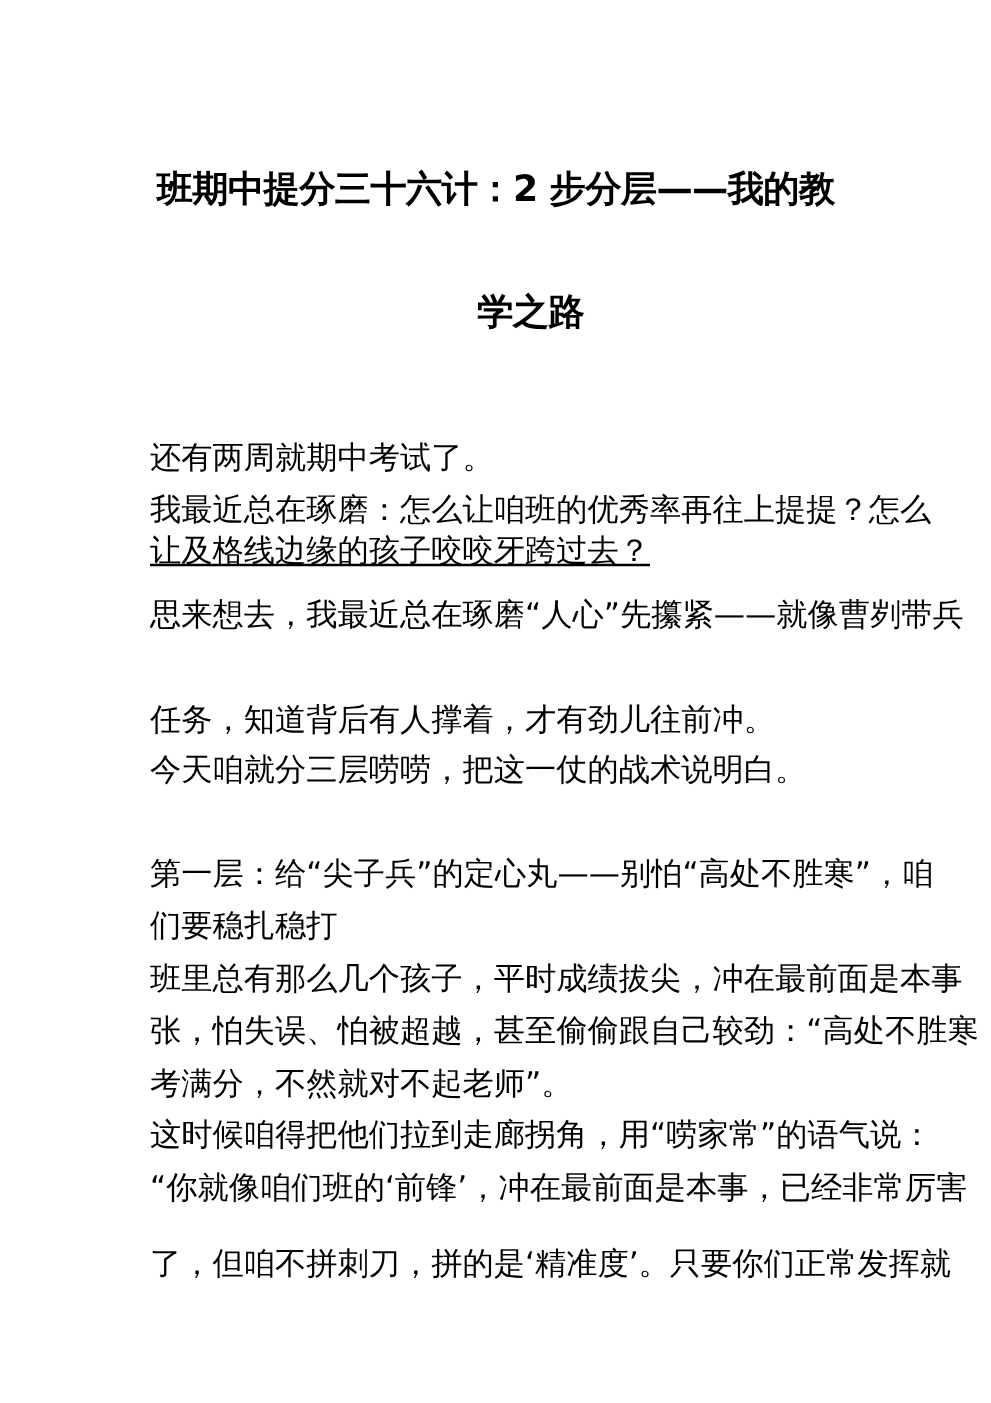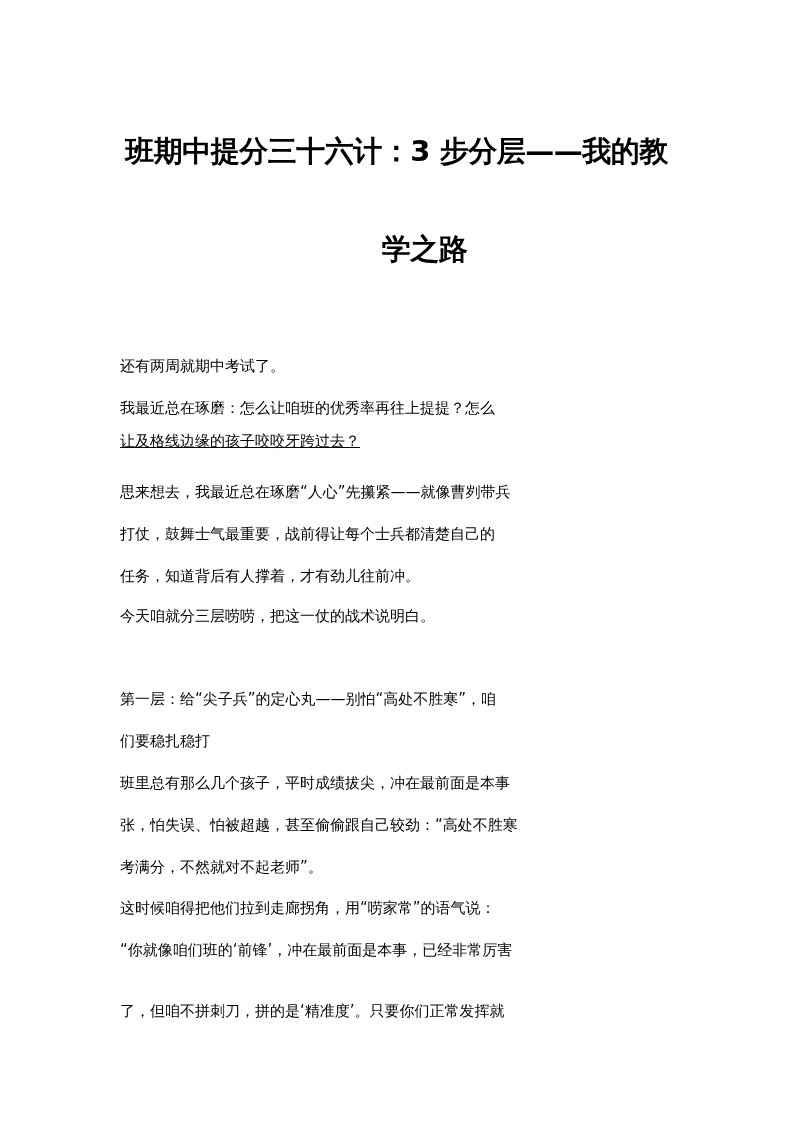--- a/index.html
+++ b/index.html
@@ -28,39 +28,38 @@
       text-align: center;
       font-size: 29px;
       font-weight: bold;
       line-height: 40px;
       white-space: nowrap;
       letter-spacing: -0.5px;
     }
     .body-line {
       position: absolute;
       left: 120px;
-      font-size: 15px;
+      font-size: 25px;
       line-height: 30px;
       white-space: nowrap;
       letter-spacing: 0px;
     }
   </style>
 </head>
 <body>
 
 <div class="page">
 
-  <div class="title-line" style="top:131px;">班期中提分三十六计：3 步分层——我的教</div>
+  <div class="title-line" style="top:131px;">班期中提分三十六计：2 步分层——我的教</div>
   <div class="title-line" style="top:229px;margin-left:28px;">学之路</div>
 
   <div class="body-line" style="top:351px;">还有两周就期中考试了。</div>
   <div class="body-line" style="top:393px;">我最近总在琢磨：怎么让咱班的优秀率再往上提提？怎么</div>
   <div class="body-line" style="top:426px;text-decoration:underline;">让及格线边缘的孩子咬咬牙跨过去？</div>
   <div class="body-line" style="top:477px;">思来想去，我最近总在琢磨“人心”先攥紧——就像曹刿带兵</div>
-  <div class="body-line" style="top:519px;">打仗，鼓舞士气最重要，战前得让每个士兵都清楚自己的</div>
   <div class="body-line" style="top:561px;">任务，知道背后有人撑着，才有劲儿往前冲。</div>
   <div class="body-line" style="top:601px;">今天咱就分三层唠唠，把这一仗的战术说明白。</div>
 
   <div class="body-line" style="top:726px;">们要稳扎稳打</div>
   <div class="body-line" style="top:684px;"> 第一层：给“尖子兵”的定心丸——别怕“高处不胜寒”，咱</div>
 
   <div class="body-line" style="top:768px;">班里总有那么几个孩子，平时成绩拔尖，冲在最前面是本事</div>
   <div class="body-line" style="top:810px;">张，怕失误、怕被超越，甚至偷偷跟自己较劲：“高处不胜寒</div>
   <div class="body-line" style="top:852px;">考满分，不然就对不起老师”。</div>
   <div class="body-line" style="top:893px;">这时候咱得把他们拉到走廊拐角，用“唠家常”的语气说：</div>

